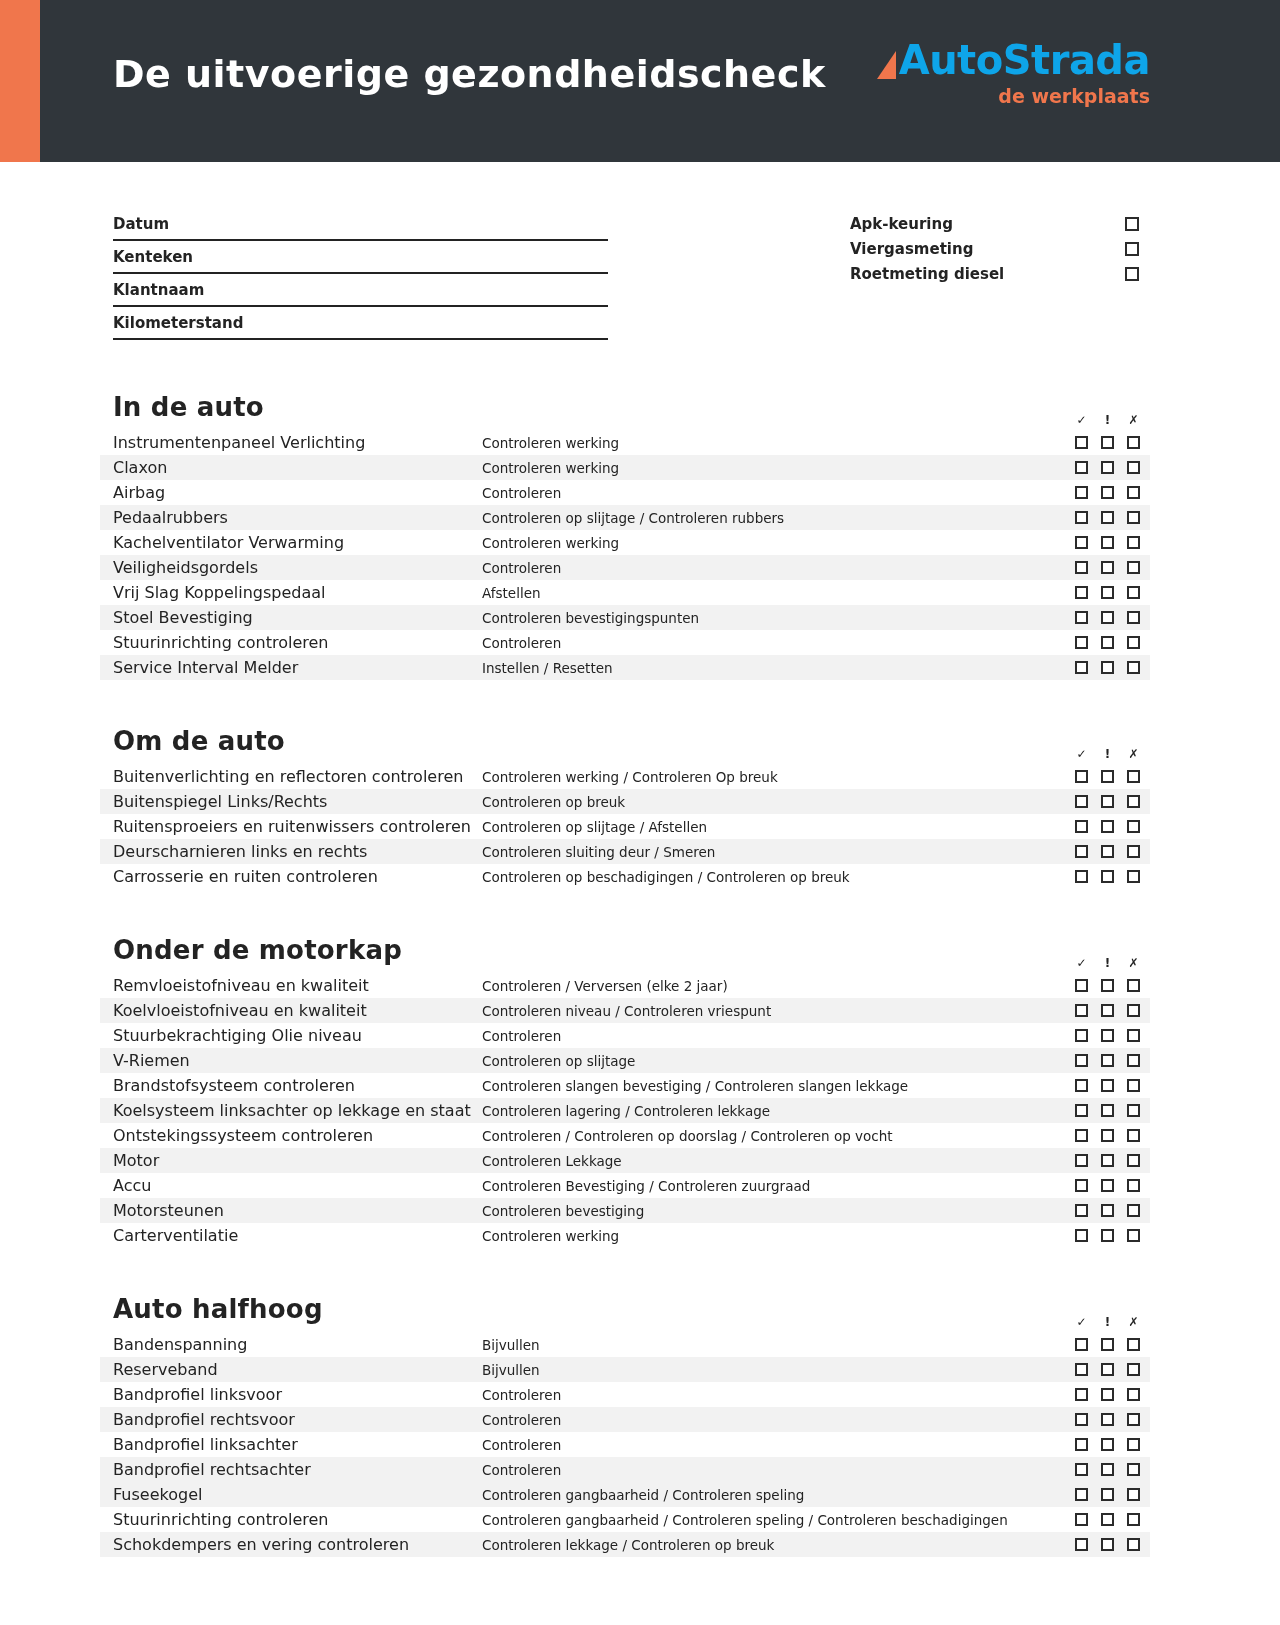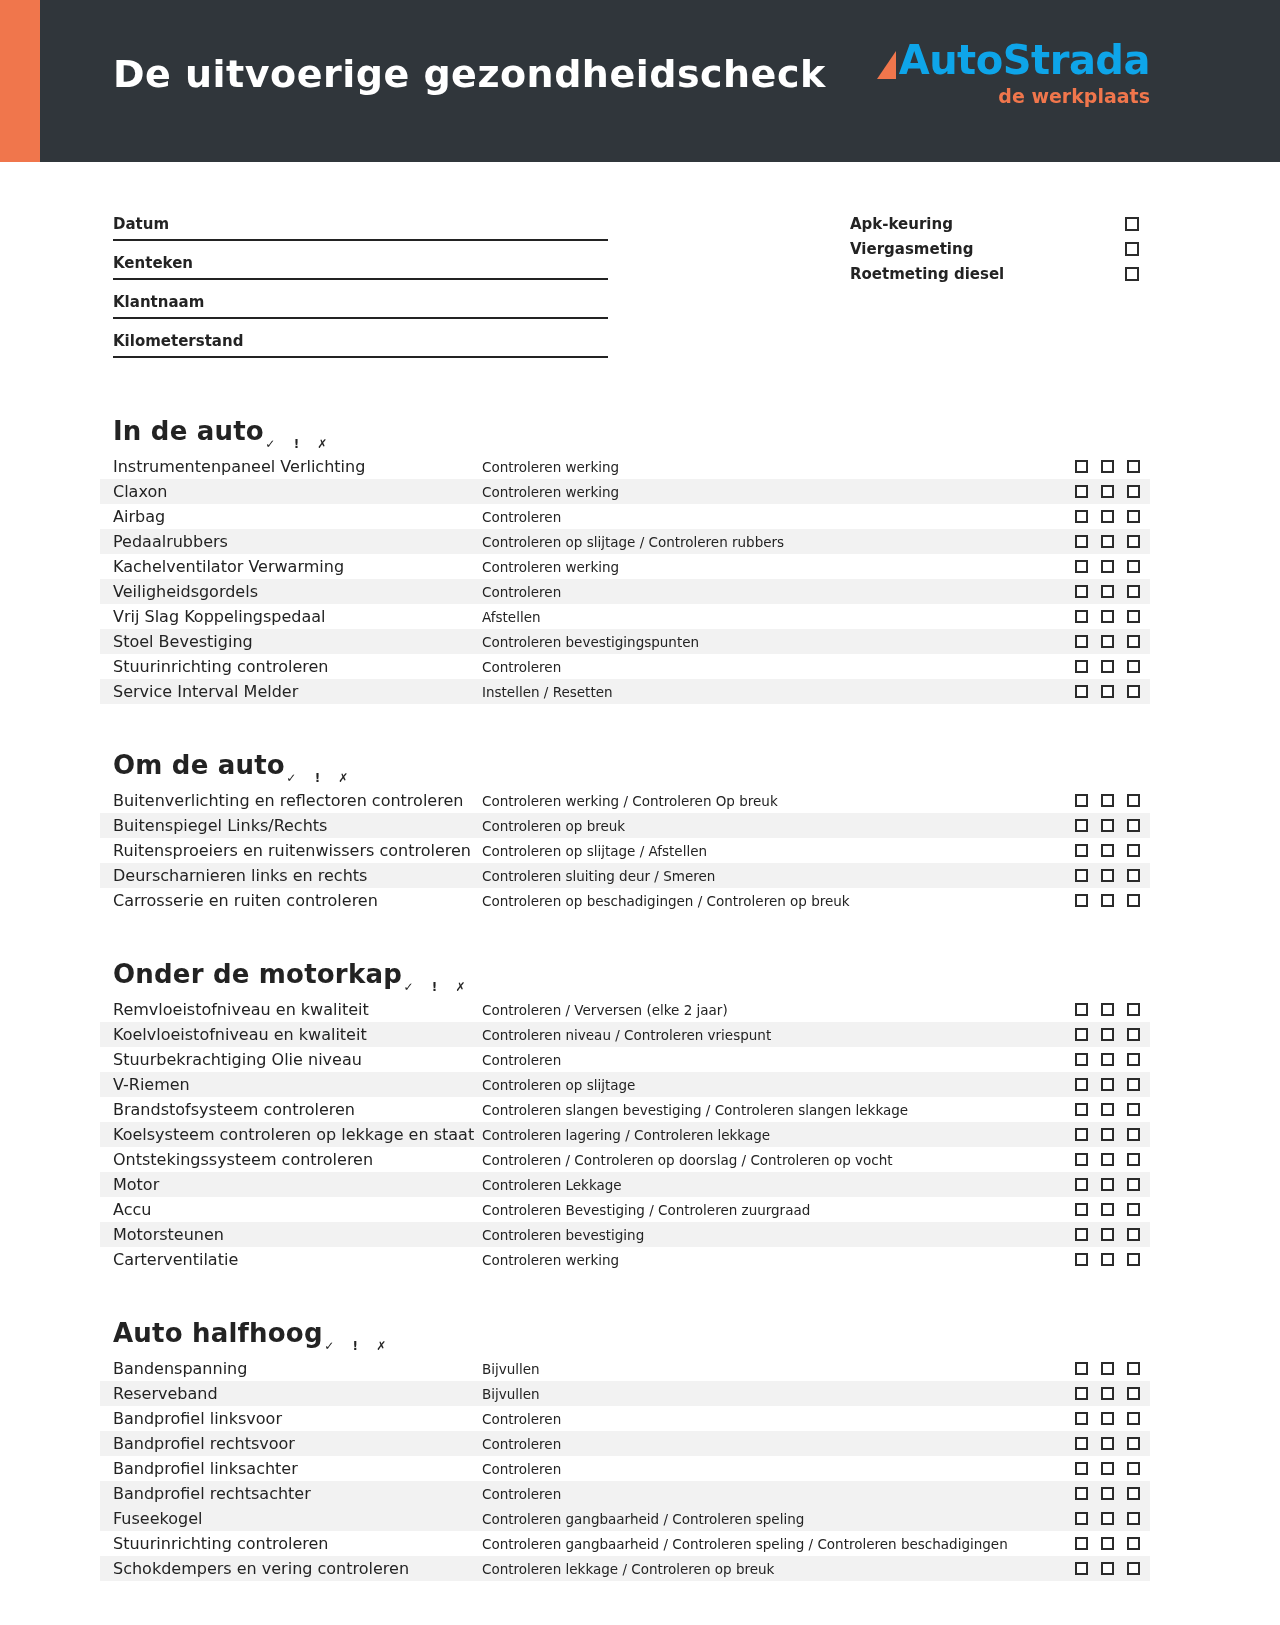--- a/index.html
+++ b/index.html
@@ -25,30 +25,30 @@
     font-size: 38px; font-weight: bold; color: #ffffff; letter-spacing: 0.5px;
   }
   .logo { position: absolute; right: 130px; top: 40px; text-align: right; }
   .logo-main { display: inline-flex; align-items: flex-end; color: #0ea5e9; font-size: 40px; font-weight: bold; line-height: 1; letter-spacing: -0.5px; }
   .logo-tri { width: 0; height: 0; border-bottom: 28px solid var(--accent); border-left: 19px solid transparent; margin-right: 3px; margin-bottom: 1px; }
   .logo-sub { color: var(--accent); font-size: 19px; font-weight: bold; margin-top: 2px; }
 
   
   .form-area { display: flex; justify-content: space-between; padding: 52px 130px 0 113px; }
   .fields { width: 495px; }
-  .field { border-bottom: 2px solid var(--ink); padding-bottom: 4px; margin-bottom: 12px; height: 27px; }
+  .field { border-bottom: 2px solid var(--ink); padding-bottom: 4px; margin-bottom: 6px; height: 27px; }
   .field-label { font-size: 15px; font-weight: bold; }
   .checks { width: 300px; padding-top: 2px; }
   .check-row { display: flex; justify-content: space-between; align-items: center; height: 16px; margin-bottom: 9px; padding-right: 11px; }
   .check-row-label { font-size: 15px; font-weight: bold; }
   .checkbox { width: 14px; height: 14px; border: 2px solid var(--box-border); background: #fff; flex: 0 0 auto; }
 
   
   .section { margin-top: 46px; }
-  .section-head { display: flex; align-items: flex-end; margin: 0 130px 0 113px; }
+  .section-head { display: flex; justify-content: space-between; align-items: flex-end; margin: 0 130px 0 113px; }
   .section-title { font-size: 26px; font-weight: bold; letter-spacing: 0.2px; }
   .check-cols { display: flex; gap: 13px; padding-right: 10px; transform: translateY(4px); }
   .check-col { width: 13px; text-align: center; font-size: 12px; font-weight: bold; line-height: 1; }
 
   .rows { margin: 8px 130px 0 100px; }
   .row { display: flex; align-items: center; height: 25px; padding-left: 13px; }
   .row.alt { background: var(--row-alt); }
   .row-item { width: 369px; padding-right: 21px; font-size: 16px; white-space: nowrap; overflow: hidden; }
   .row-action { flex: 1; font-size: 13.5px; white-space: nowrap; overflow: hidden; }
   .row-checks { display: flex; gap: 13px; padding-right: 10px; margin-left: auto; }
@@ -332,21 +332,21 @@
     <span class="row-item">Brandstofsysteem controleren</span>
     <span class="row-action">Controleren slangen bevestiging / Controleren slangen lekkage</span>
     <span class="row-checks">
       <span class="row-checkbox"></span>
       <span class="row-checkbox"></span>
       <span class="row-checkbox"></span>
     </span>
   </div>
 
   <div class="row alt">
-    <span class="row-item">Koelsysteem controleren op lekkage en staat</span>
+    <span class="row-item">Koelsysteem linksachter op lekkage en staat</span>
     <span class="row-action">Controleren lagering / Controleren lekkage</span>
     <span class="row-checks">
       <span class="row-checkbox"></span>
       <span class="row-checkbox"></span>
       <span class="row-checkbox"></span>
     </span>
   </div>
 
   <div class="row">
     <span class="row-item">Ontstekingssysteem controleren</span>

